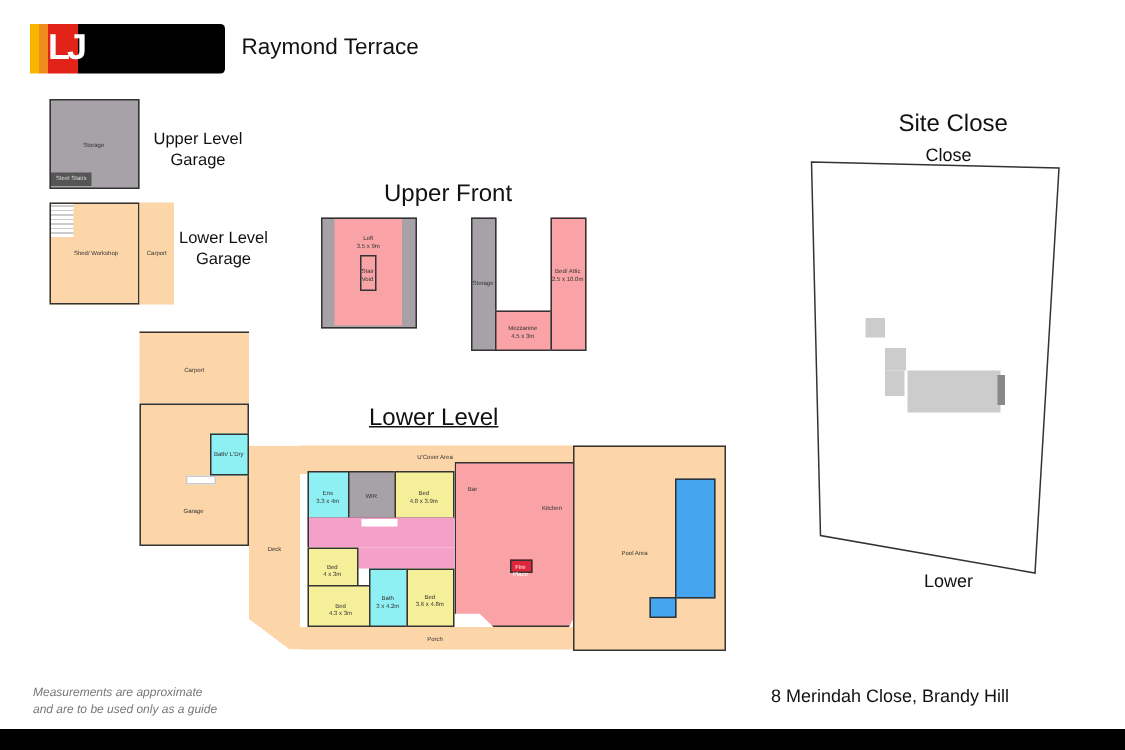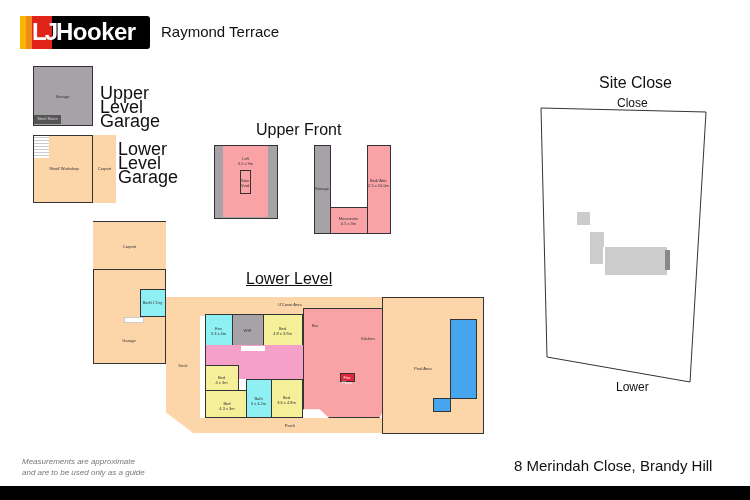--- a/index.html
+++ b/index.html
@@ -6,66 +6,65 @@
   body{width:750px;height:500px;position:relative;background:#fff;overflow:hidden;font-family:"Liberation Sans",sans-serif;color:#111;}
   .abs{position:absolute;}
   .logo{left:20px;top:16px;width:130px;height:33px;}
   .logo .y{position:absolute;left:0;top:0;width:6px;height:33px;background:#f7b500;}
   .logo .o{position:absolute;left:6px;top:0;width:6px;height:33px;background:#f08a1c;}
   .logo .r{position:absolute;left:12px;top:0;width:20px;height:33px;background:#e2231a;}
   .logo .b{position:absolute;left:32px;top:0;width:98px;height:33px;background:#000;border-radius:0 3px 3px 0;}
   .logo .lj{position:absolute;left:12px;top:2px;width:22px;font-weight:bold;color:#fff;font-size:24px;text-align:center;letter-spacing:-2px;}
   .logo .hk{position:absolute;left:36px;top:2px;font-weight:bold;color:#fff;font-size:24px;letter-spacing:-0.5px;}
   .office{left:161px;top:23px;font-size:15px;}
-  .lbl{font-size:18px;line-height:14px;}
+  .lbl{font-size:11px;text-align:center;line-height:14px;}
   .title{font-size:16px;}
   .room{position:absolute;box-sizing:border-box;}
   .rt{position:absolute;font-size:4px;color:#333;text-align:center;line-height:5px;}
   .wall{border:1.5px solid #333;}
   .peach{background:#fcd5a8;}
   .grey{background:#a6a2a8;}
   .pink{background:#f9a3a6;}
   .mag{background:#f4a0c8;}
   .yel{background:#f6ef9a;}
   .cyan{background:#8ef0f2;}
   .blue{background:#45a5ee;}
   .dk{background:#555;}
   .footnote{left:22px;top:456px;font-size:8px;font-style:italic;color:#777;line-height:11px;}
-  .address{left:514px;top:457px;font-size:15px;}
+  .address{left:514px;top:457px;font-size:12px;}
   .bottombar{left:0;top:486px;width:750px;height:14px;background:#000;}
 </style>
 </head>
 <body>
 
 <div class="abs logo">
   <div class="y"></div>
   <div class="o"></div>
   <div class="r"></div>
   <div class="b"></div>
   <span class="lj">LJ</span>
-  <span class="hk">Hooker</span>
 </div>
 <div class="abs office">Raymond Terrace</div>
 
 <div class="room grey wall" style="left:33px;top:66px;width:60px;height:60px;">
   <div class="rt" style="left:0;top:27px;width:57px;">Storage</div>
   <div class="room dk" style="left:0;top:48px;width:27px;height:9px;">
     <div class="rt" style="color:#ddd;left:0;top:1px;width:27px;">Steel Stairs</div>
   </div>
 </div>
 <div class="abs lbl" style="left:100px;top:86px;width:64px;">Upper Level Garage</div>
 
 <div class="room peach wall" style="left:33px;top:135px;width:60px;height:68px;">
   <div class="room" style="left:0;top:0;width:15px;height:22px;background:repeating-linear-gradient(0deg,#fff 0 2px,#ccc 2px 3px);"></div>
   <div class="rt" style="left:10px;top:30px;width:40px;">Shed/ Workshop</div>
 </div>
 <div class="room peach" style="left:93px;top:135px;width:23px;height:68px;">
   <div class="rt" style="left:0;top:31px;width:23px;">Carport</div>
 </div>
-<div class="abs lbl" style="left:118px;top:142px;width:62px;">Lower Level Garage</div>
+<div class="abs lbl" style="left:118px;top:152px;width:62px;">Lower Level Garage</div>
 
 <div class="abs title" style="left:256px;top:121px;">Upper Front</div>
 <div class="room grey wall" style="left:214px;top:145px;width:64px;height:74px;">
   <div class="room pink" style="left:8px;top:0;width:45px;height:71px;">
     <div class="rt" style="left:0;top:10px;width:45px;"><span>Loft</span><br><span>3.5 x 9m</span></div>
     <div class="room wall" style="left:17px;top:24px;width:11px;height:24px;">
       <div class="rt" style="left:0;top:7px;width:8px;">Stair Void</div>
     </div>
   </div>
 </div>

